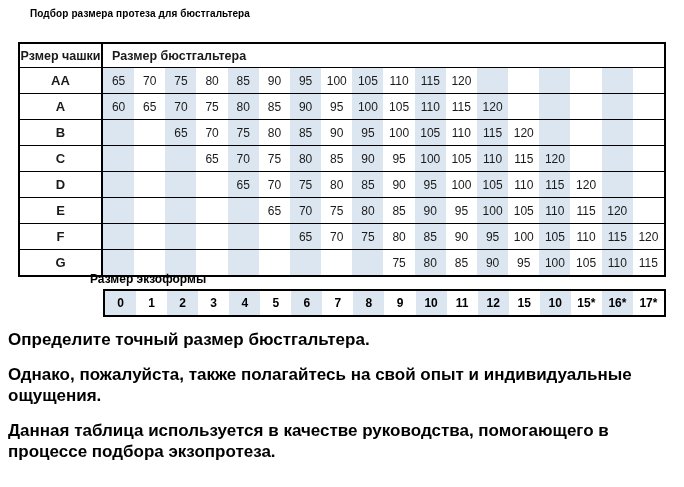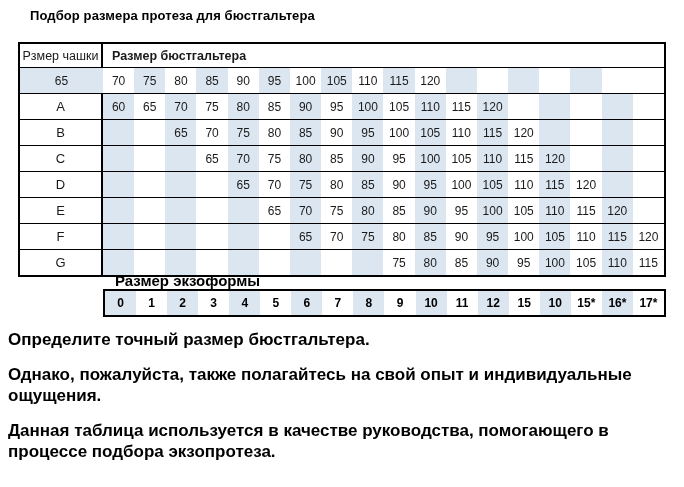--- a/index.html
+++ b/index.html
@@ -7,21 +7,21 @@
   body {
     position: relative;
     font-family: "Liberation Sans", sans-serif;
     color: #000;
     overflow: hidden;
   }
 
   .page-title {
     position: absolute;
     left: 30px; top: 8px;
-    font-size: 13px;
+    font-size: 10px;
     font-weight: bold;
     letter-spacing: .1px;
   }
 
   
   .size-table {
     position: absolute;
     left: 18px; top: 42px;
     width: 648px;
     border: 2px solid #000;
@@ -37,40 +37,40 @@
   .cell {
     display: flex;
     align-items: center;
     justify-content: center;
     font-size: 12px;
     color: #1a1a1a;
     overflow: hidden;
   }
   .cell.stripe { background: #dce6f1; }
   .label-cell {
-    font-weight: normal;
+    font-weight: bold;
     font-size: 13px;
     border-right: 2px solid #000;
     background: #fff;
     text-align: right;
   }
   .head .label-cell { font-size: 12.5px; }
   .bra-header {
     grid-column: 2 / span 18;
     justify-content: flex-start;
     padding-left: 9px;
     font-weight: bold;
     font-size: 12.5px;
   }
 
   
   .exoform-label {
     position: absolute;
-    left: 115px; top: 272px;
-    font-size: 15px;
+    left: 90px; top: 272px;
+    font-size: 12px;
     font-weight: bold;
   }
   .exoform-row {
     position: absolute;
     left: 103px; top: 289px;
     width: 563px; height: 28px;
     border: 2px solid #000;
     display: grid;
     grid-template-columns: repeat(18, 1fr);
     background: #fff;
@@ -95,20 +95,21 @@
 
 <div class="page-title">Подбор размера протеза для бюстгальтера</div>
 
 <div class="size-table">
   <div class="trow head">
     <div class="cell label-cell">Рзмер чашки</div>
     <div class="cell bra-header">Размер бюстгальтера</div>
   </div>
   <div id="table-rows">
       <div class="trow">
+        <div class="cell label-cell">AA</div>
         <div class="cell stripe">65</div>
         <div class="cell">70</div>
         <div class="cell stripe">75</div>
         <div class="cell">80</div>
         <div class="cell stripe">85</div>
         <div class="cell">90</div>
         <div class="cell stripe">95</div>
         <div class="cell">100</div>
         <div class="cell stripe">105</div>
         <div class="cell">110</div>

